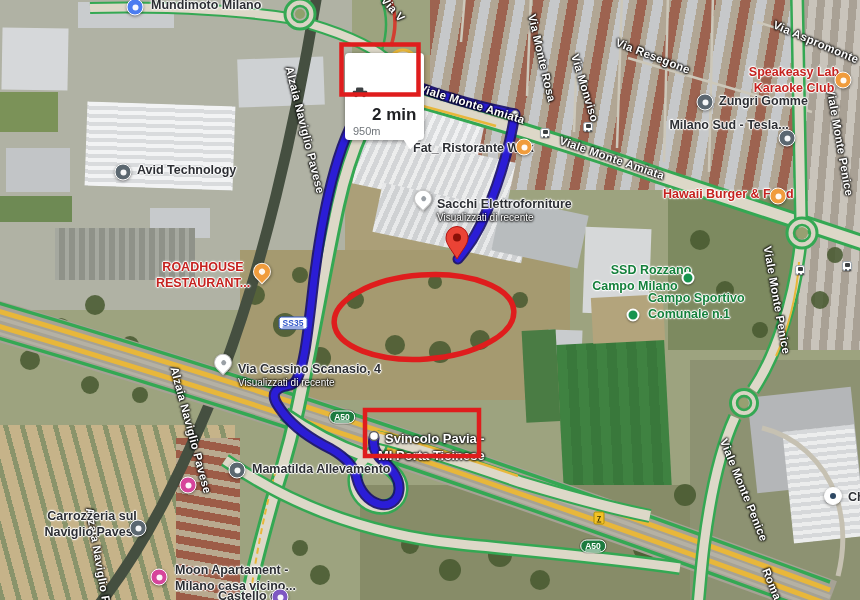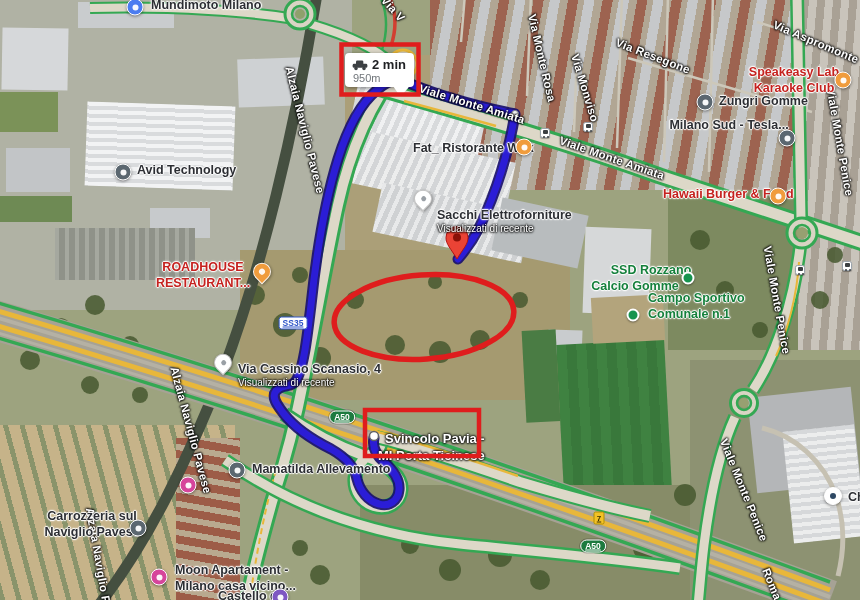--- a/index.html
+++ b/index.html
@@ -46,21 +46,21 @@
     box-shadow:4px 0 0 #3c4043;}
   .shield{position:absolute;transform:translate(-50%,-50%);font-weight:700;display:flex;align-items:center;
     justify-content:center;z-index:3;line-height:1;text-decoration:underline;}
   .shield-ss{background:#fff;color:#3056c8;border:1.5px solid #3056c8;border-radius:3px;font-size:8.5px;padding:0 3px;height:13px;}
   .shield-a{background:#1d7a3f;color:#fff;border:1.5px solid #fff;border-radius:8px;font-size:8.5px;padding:0 4px;height:13px;
     box-shadow:0 0 0 1px rgba(0,0,0,.25);}
   .shield-exit{background:#f3c226;color:#3a3000;border:1px solid #b08f00;font-size:8px;width:11px;height:13px;border-radius:2px;}
   #badge{position:absolute;left:345px;top:53px;z-index:6;background:#fff;border-radius:4px;
     box-shadow:0 1px 4px rgba(0,0,0,.45);padding:4px 8px 3px 7px;}
   #badge .row{display:flex;align-items:center;gap:4px;}
-  #badge .dur{font-size:13px;font-weight:700;color:#202124;}
+  #badge .dur{font-size:17px;font-weight:700;color:#202124;margin-top:48px;}
   #badge .dist{font-size:11px;color:#70757a;margin-left:1px;}
   #badge .tail{position:absolute;right:7px;bottom:-6px;width:12px;height:12px;background:#fff;
     transform:rotate(55deg) skewX(12deg);z-index:-1;}
 </style>
 </head>
 <body>
 
 <div id="stage">
 
   <div class="patch" style="left: 0px; top: 0px; width: 352px; height: 310px; background: rgb(176, 178, 164); transform: rotate(0deg);"></div>
@@ -226,21 +226,21 @@
       <div class="poi c-red" style="left: 203px; top: 259px; transform: translateX(-50%); text-align: center;">
         <span style="display: block;">ROADHOUSE</span>
         <span style="display: block;">RESTAURANT...</span>
       </div>
       <div class="pin pin-tear" style="--c: #f09c3d; left: 262px; top: 278px;"></div>
       <div class="poi c-dark" style="left: 413px; top: 140px;">
         <span style="display: block;">Fat_ Ristorante Wok</span>
       </div>
       <div class="pin pin-circle" style="--c: #f09c3d; left: 524px; top: 147px;"></div>
       <div class="poi c-dark" style="left: 437px; top: 196px;">
-        <span style="display: block; margin-top: 11px;">Sacchi Elettroforniture</span>
+        <span style="display: block;">Sacchi Elettroforniture</span>
         <span class="sub">Visualizzati di recente</span>
       </div>
       <div class="pin pin-tear-white" style="left: 423px; top: 205px;"></div>
       <div class="poi c-dark" style="left: 238px; top: 361px;">
         <span style="display: block;">Via Cassino Scanasio, 4</span>
         <span class="sub">Visualizzati di recente</span>
       </div>
       <div class="pin pin-tear-white" style="left: 223px; top: 369px;"></div>
       <div class="poi c-dark" style="left: 252px; top: 461px;">
         <span style="display: block;">Mamatilda Allevamento</span>
@@ -272,21 +272,21 @@
       <div class="poi c-dark" style="left: 729px; top: 117px; transform: translateX(-50%); text-align: center;">
         <span style="display: block;">Milano Sud - Tesla...</span>
       </div>
       <div class="pin pin-circle" style="--c: #5b6770; left: 787px; top: 138px;"></div>
       <div class="poi c-red" style="left: 663px; top: 186px;">
         <span style="display: block;">Hawaii Burger &amp; Food</span>
       </div>
       <div class="pin pin-circle" style="--c: #f09c3d; left: 778px; top: 196px;"></div>
       <div class="poi c-green" style="left: 635px; top: 262px; transform: translateX(-50%); text-align: center;">
         <span style="display: block; padding-left: 32px;">SSD Rozzano</span>
-        <span style="display: block;">Calcio Gomme</span>
+        <span style="display: block;">Campo Milano</span>
       </div>
       <div class="pin pin-dot" style="left: 688px; top: 278px;"></div>
       <div class="poi c-green" style="left: 648px; top: 290px;">
         <span style="display: block;">Campo Sportivo</span>
         <span style="display: block;">Comunale n.1</span>
       </div>
       <div class="pin pin-dot" style="left: 633px; top: 315px;"></div>
       <div class="poi c-dark" style="left: 848px; top: 489px;">
         <span style="display: block;">Ch</span>
       </div>

